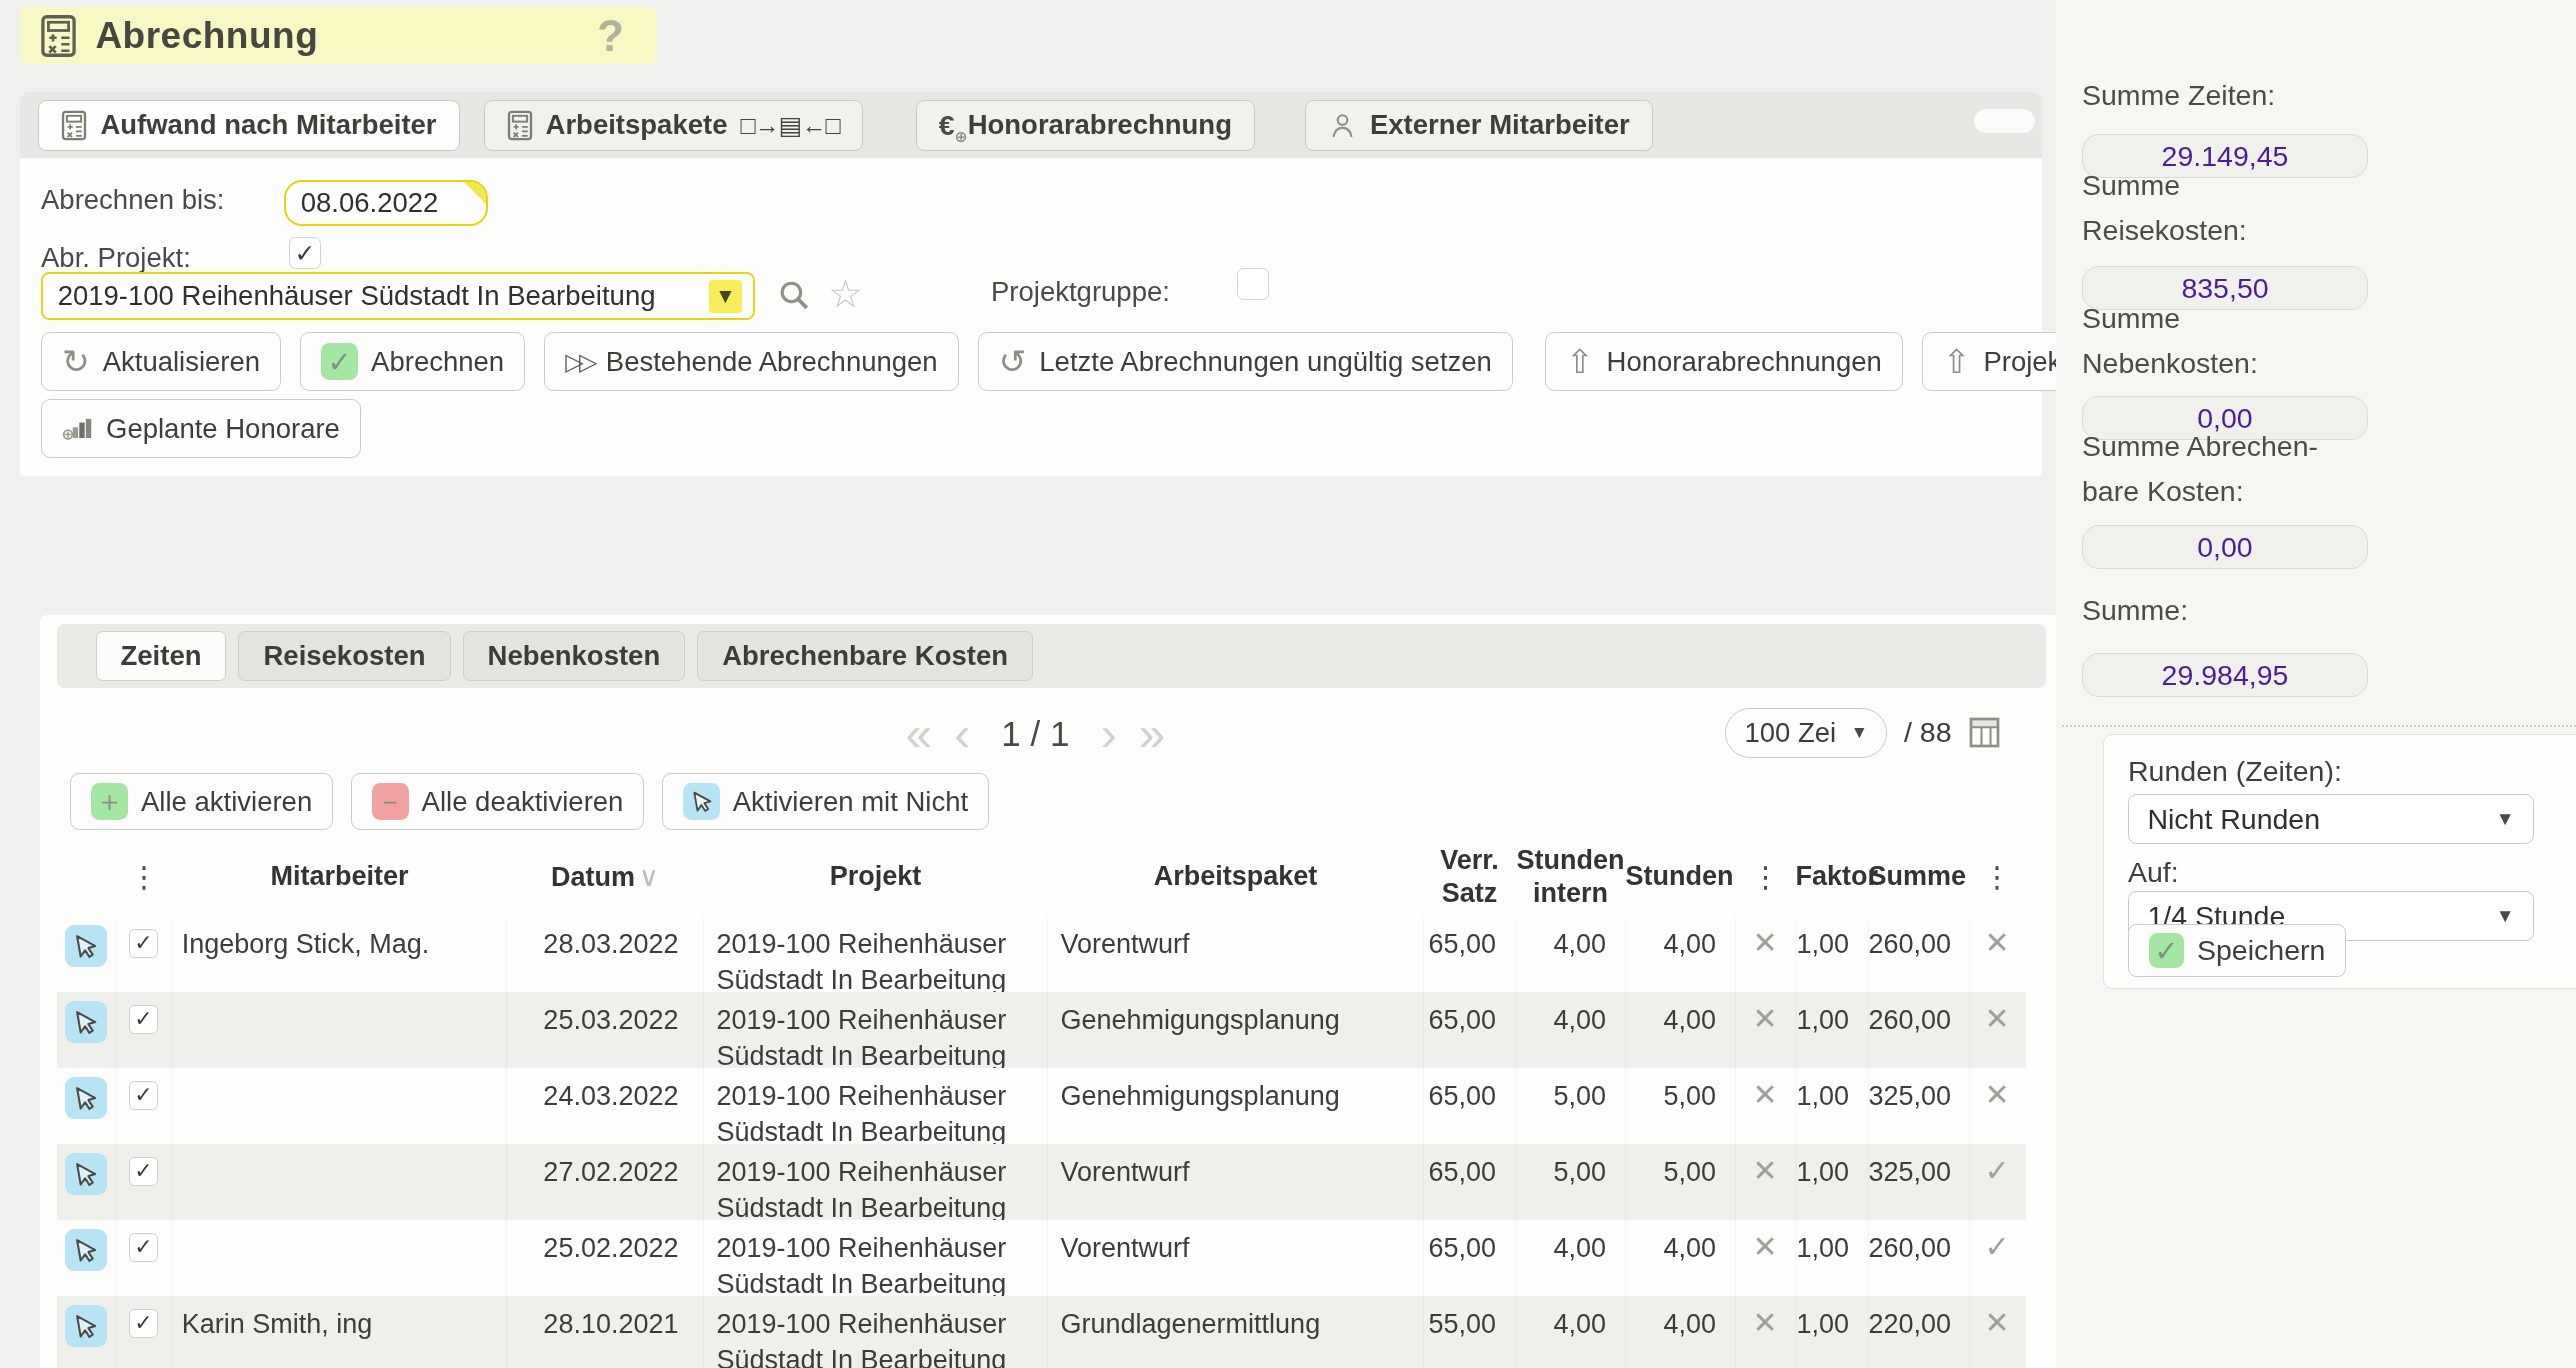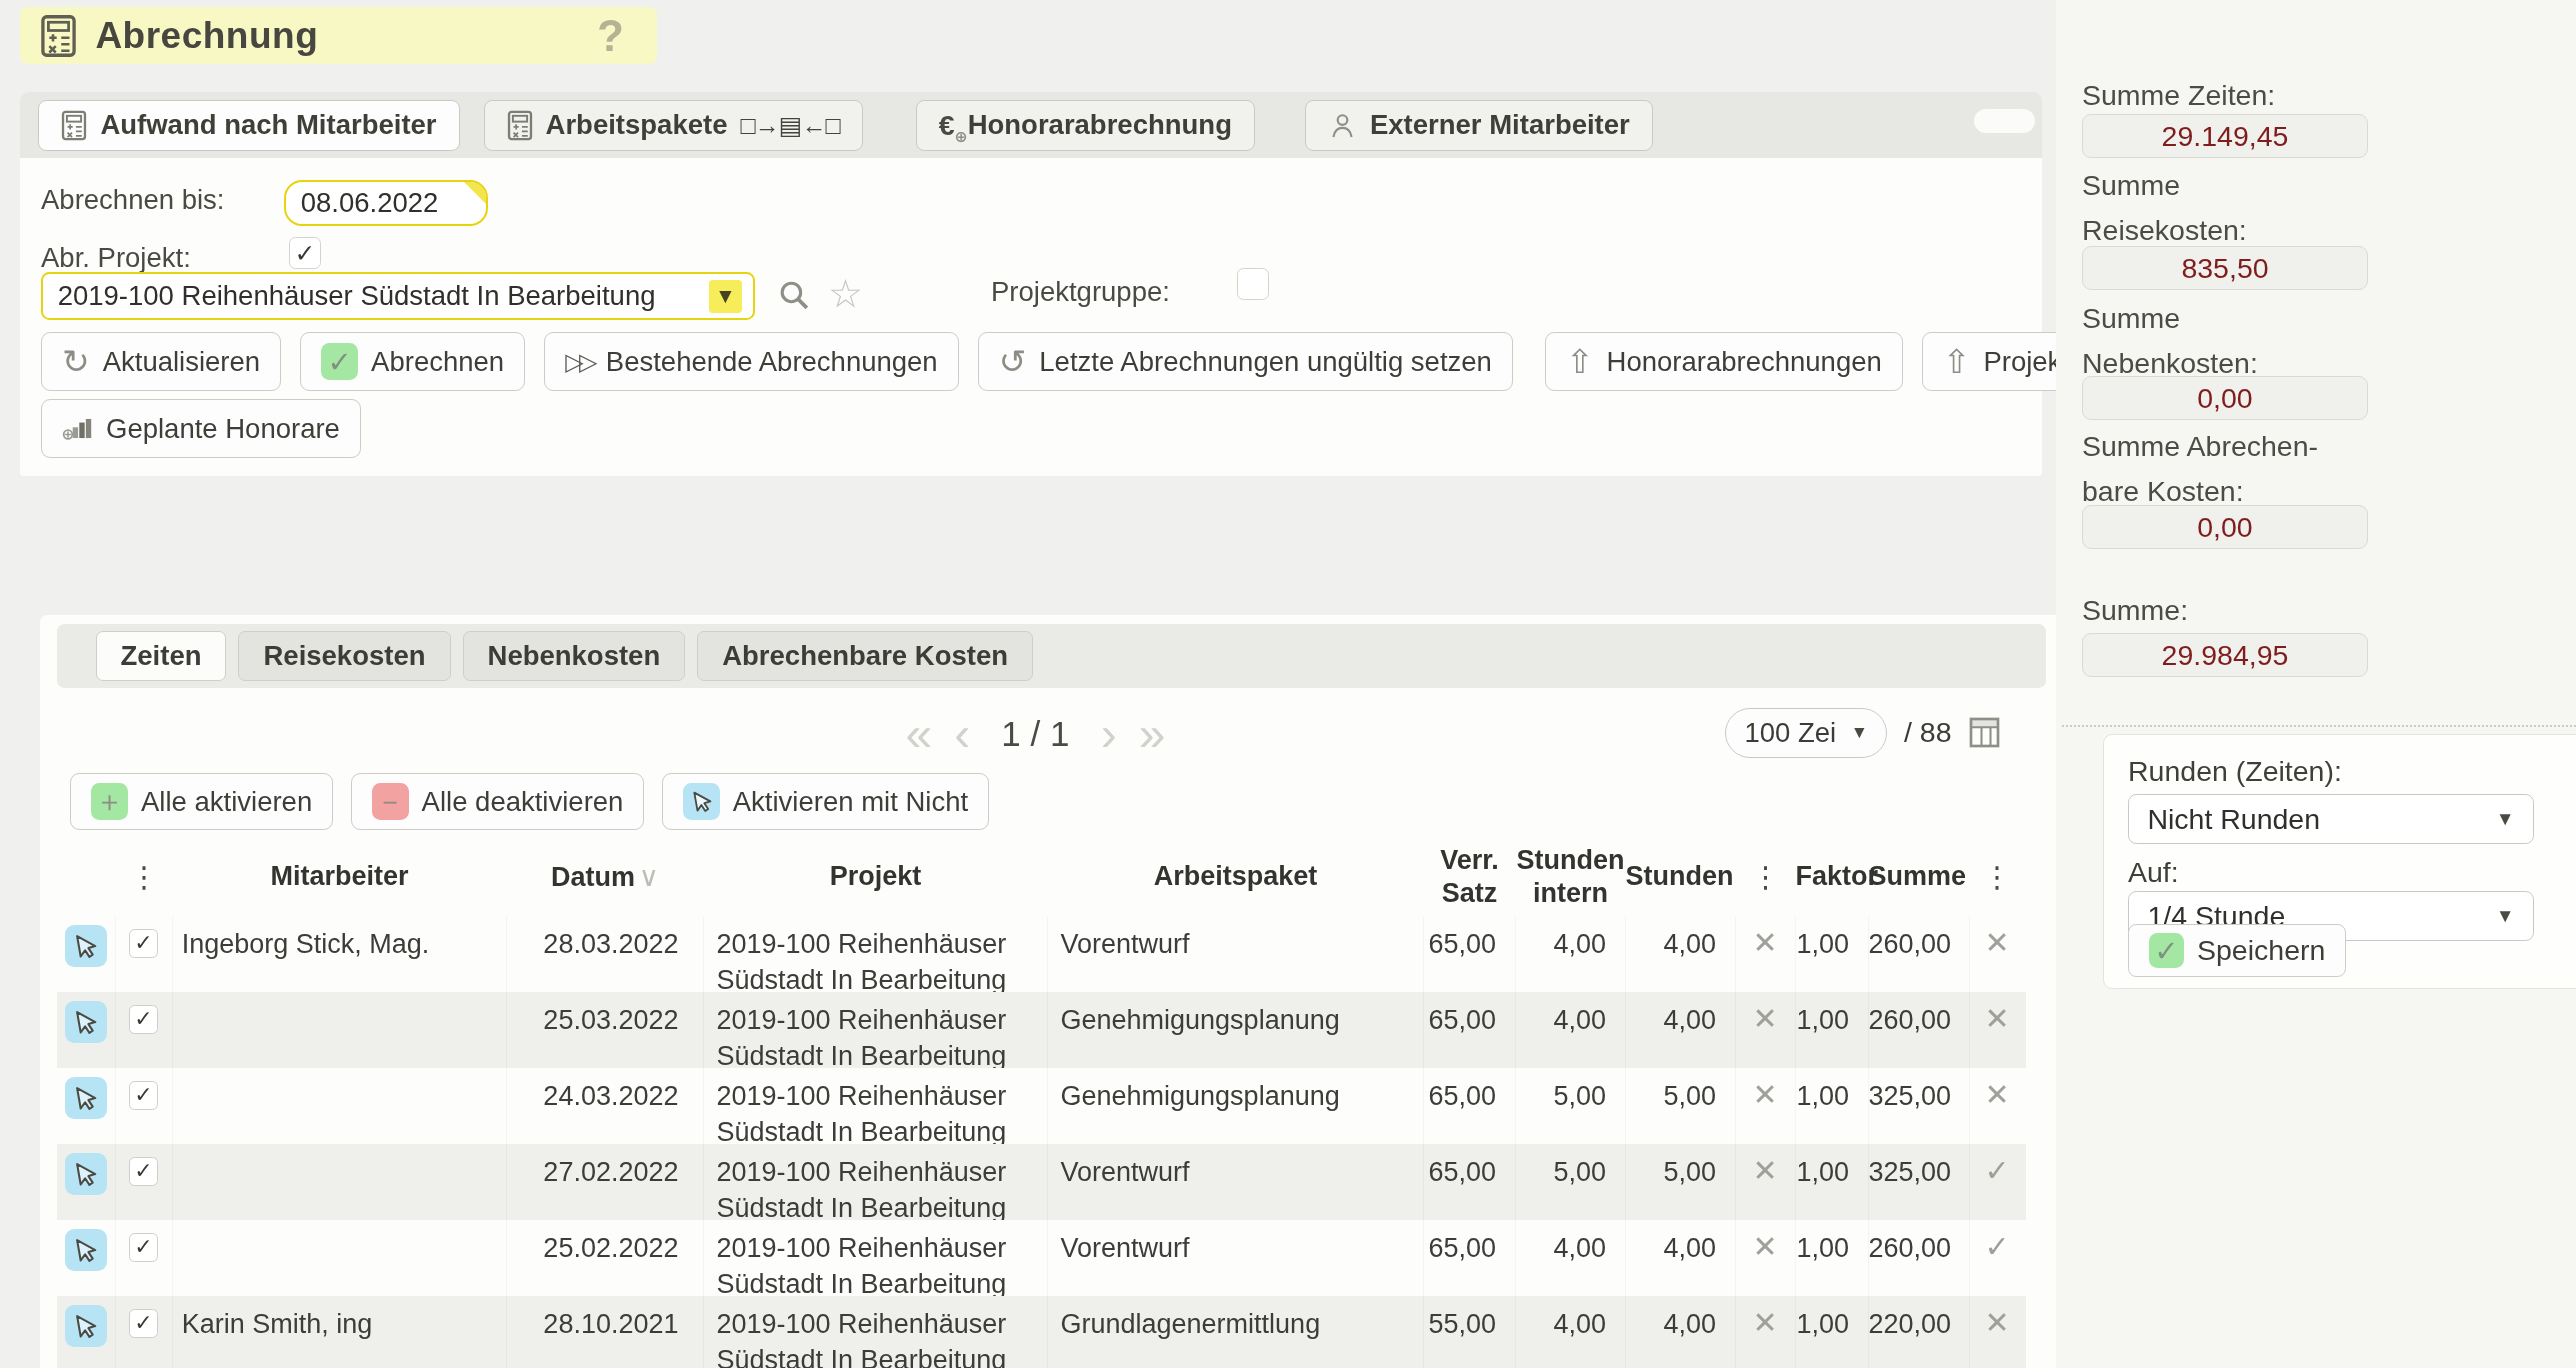--- a/index.html
+++ b/index.html
@@ -104,22 +104,22 @@
   .cursor-chip { width:42px; height:42px; margin:0 auto; background:#b6e4f4; border-radius:9.2px;
                  display:flex; align-items:center; justify-content:center; cursor:pointer; }
   .row-cb { width:29px; height:29px; margin:3.7px auto 0; background:#fff; border:1.8px solid #cfcfc9; border-radius:5.5px;
             display:flex; align-items:center; justify-content:center; font-size:22px; color:#3a3a34; cursor:pointer; }
   .mark { font-size:30px; color:#a0a09a; cursor:pointer; }
 
   
   .sidebar { position:absolute; left:2056px; top:0; width:520px; height:1369px; background:#f6f6f3; }
   .sb-label { position:absolute; left:26px; font-size:28.5px; color:#4c4c46; line-height:45px; white-space:pre-line; }
   .sb-field { position:absolute; left:26px; width:286px; height:44px; background:#f0f0ed; border:0.9px solid #dadad5;
-              border-radius:9px; display:flex; align-items:center; justify-content:center;
-              font-size:28.5px; color:#7f1d1d; }
+              border-radius:17px; display:flex; align-items:center; justify-content:center;
+              font-size:28.5px; color:#4c1d95;margin-top:20px; }
   .sb-dotted { position:absolute; left:5.5px; top:725px; width:514px; border-top:2.8px dotted #cbcbc5; }
   .round-box { position:absolute; left:20px; top:734px; width:492px; height:255px; background:#fefefd;
                border:0.9px solid #e3e3de; border-radius:9.2px;margin-left:27px; }
   .rb-label { position:absolute; left:24px; font-size:28.5px; color:#3f3f39; }
   .rb-select { position:absolute; left:24px; width:406px; height:50px; background:#fff; border:0.9px solid #c9c9c4;
                border-radius:8.3px; display:flex; align-items:center; padding:0 18.4px; font-size:28.5px; color:#2f2f2b;
                cursor:pointer; }
   .rb-select .dd { margin-left:auto; font-size:19px; color:#4a4a44; }
   .save-btn { position:absolute; left:24px; top:189px; height:53px; display:inline-flex; align-items:center; gap:13px;
               padding:0 20px; background:#fdfdfd; border:0.9px solid #cccbc6; border-radius:8.3px; font-size:28.5px;

